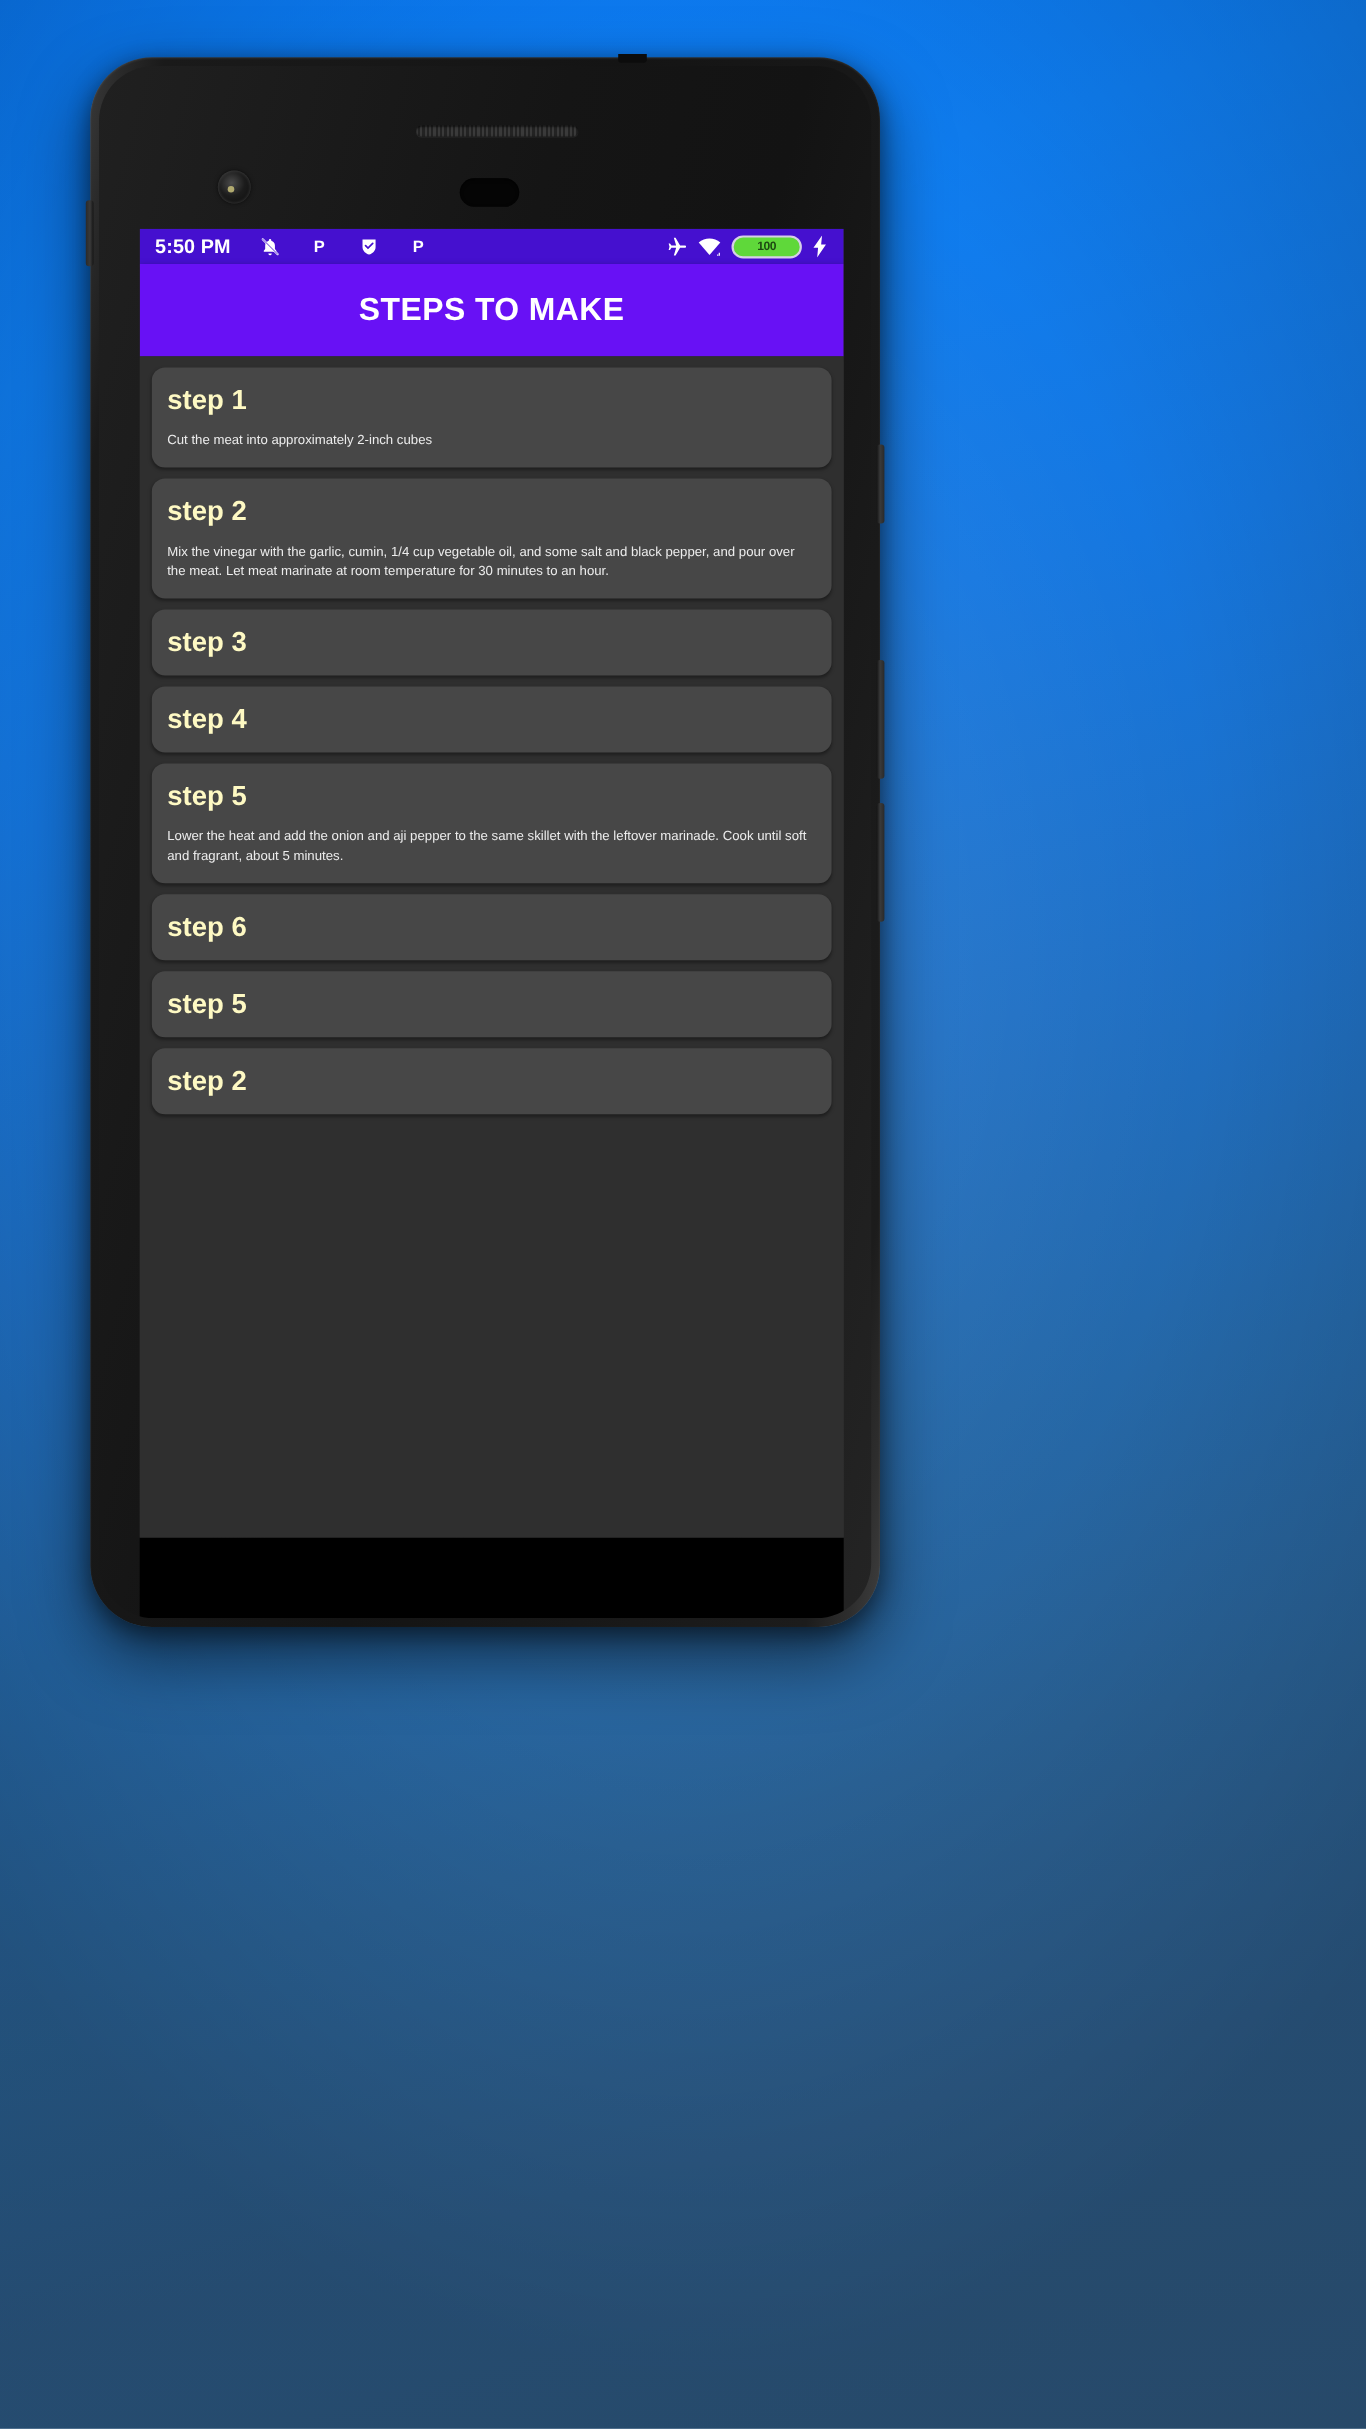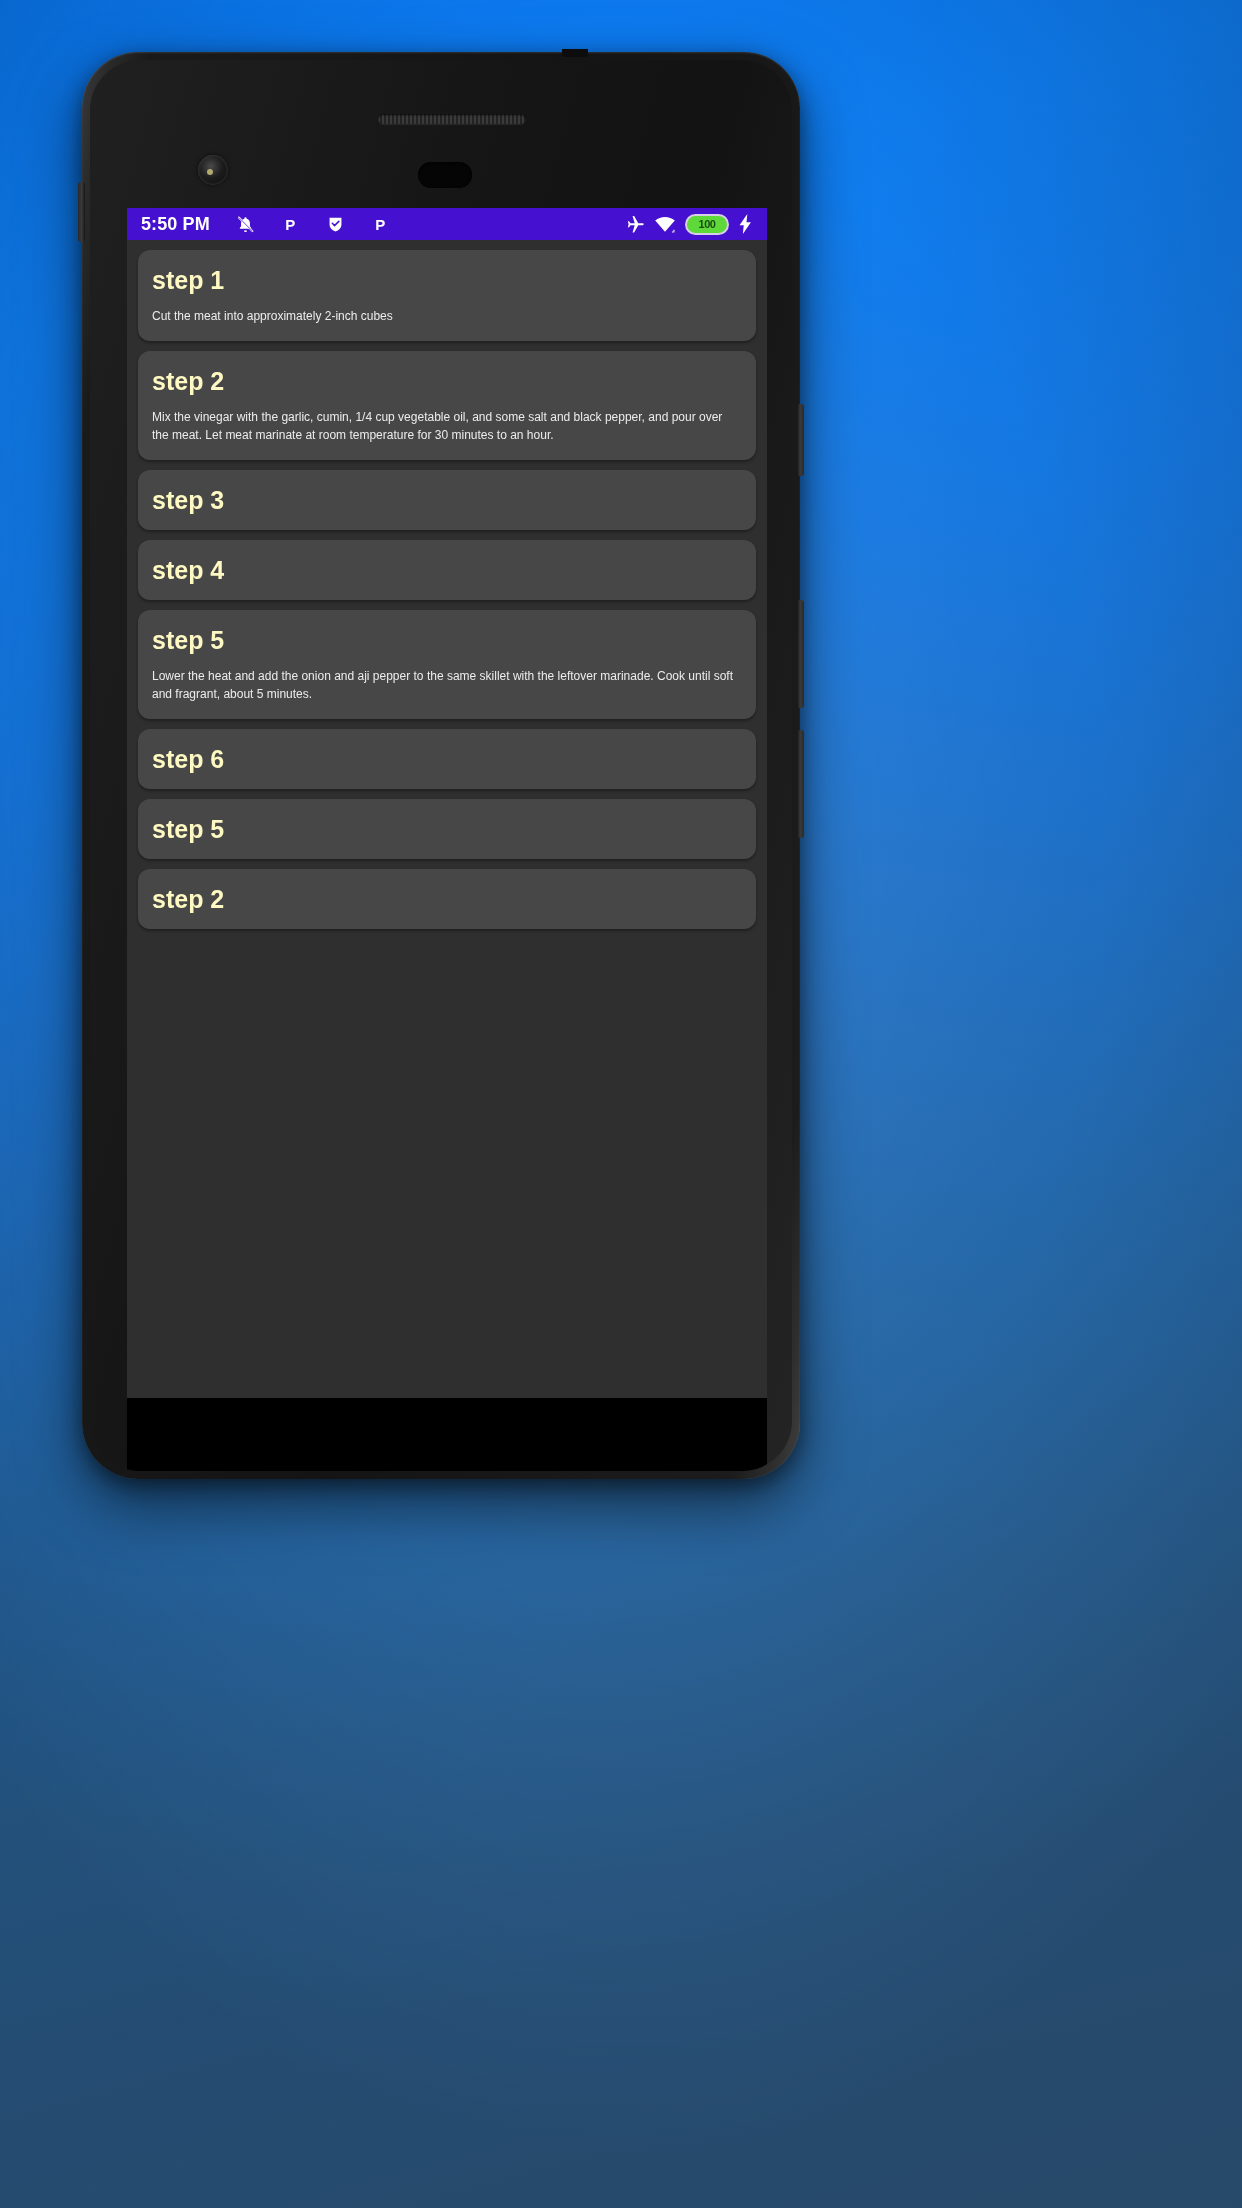--- a/index.html
+++ b/index.html
@@ -176,21 +176,21 @@
     display: flex;
     align-items: center;
     justify-content: center;
     font-size: 15px;
     font-weight: bold;
     color: #ffffff;
     line-height: 1;
   }
 
   .battery-pill {
-    width: 44px;
+    width: 64px;
     height: 21px;
     border: 2px solid #d7cfe8;
     border-radius: 11px;
     background: #5fd83a;
     display: flex;
     align-items: center;
     justify-content: center;
     position: relative;
   }
   .battery-text {
@@ -320,20 +320,23 @@
           </span>
 
           <span class="status-icon">
             <svg width="15" height="20" viewBox="0 0 14 20">
               <path d="M8.8 0 1 11.2h4.2L4.4 20 12.4 8.2H8z" fill="#ffffff"></path>
             </svg>
           </span>
         </div>
       </div>
 
+      <div class="app-bar">
+        <span class="app-bar-title">STEPS TO MAKE</span>
+      </div>
 
       <div class="steps-list">
         <div class="step-card">
           <div class="step-title">step 1</div>
           <div class="step-body">Cut the meat into approximately 2-inch cubes</div>
         </div>
         <div class="step-card">
           <div class="step-title">step 2</div>
           <div class="step-body">Mix the vinegar with the garlic, cumin, 1/4 cup vegetable oil, and some salt and black pepper, and pour over the meat. Let meat marinate at room temperature for 30 minutes to an hour.</div>
         </div>

